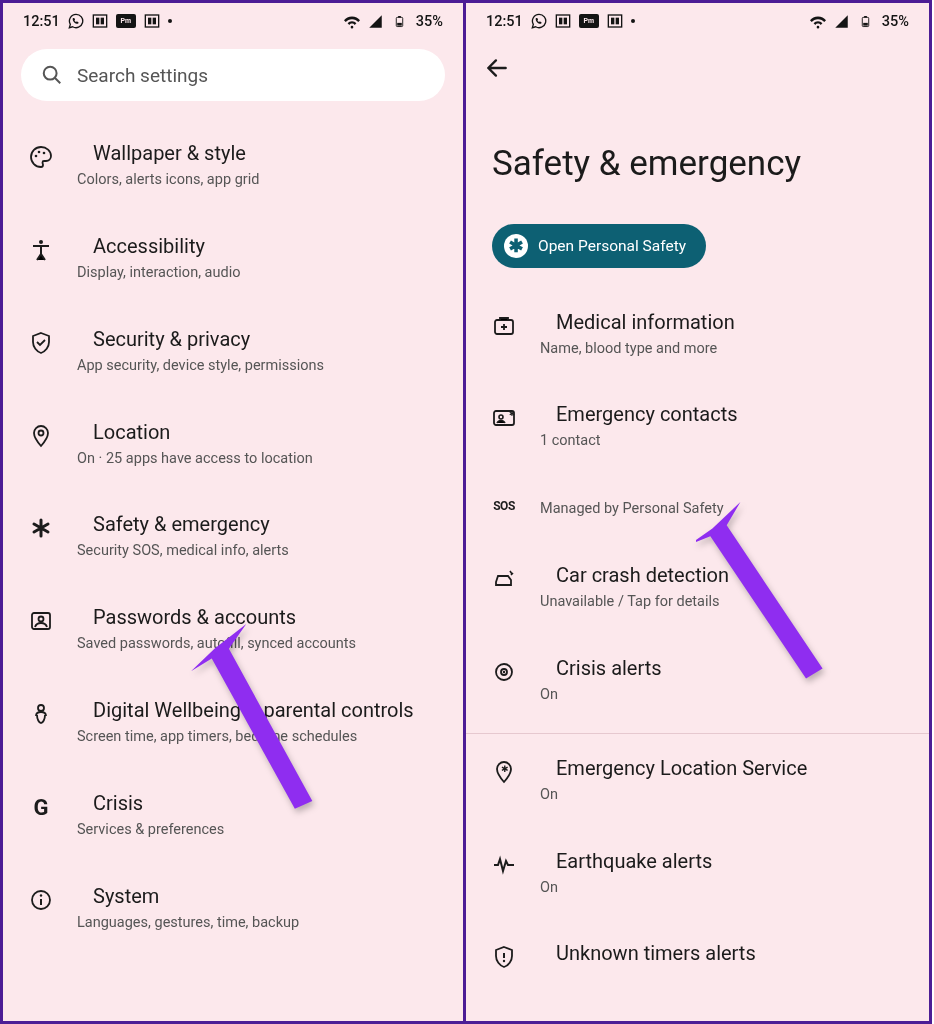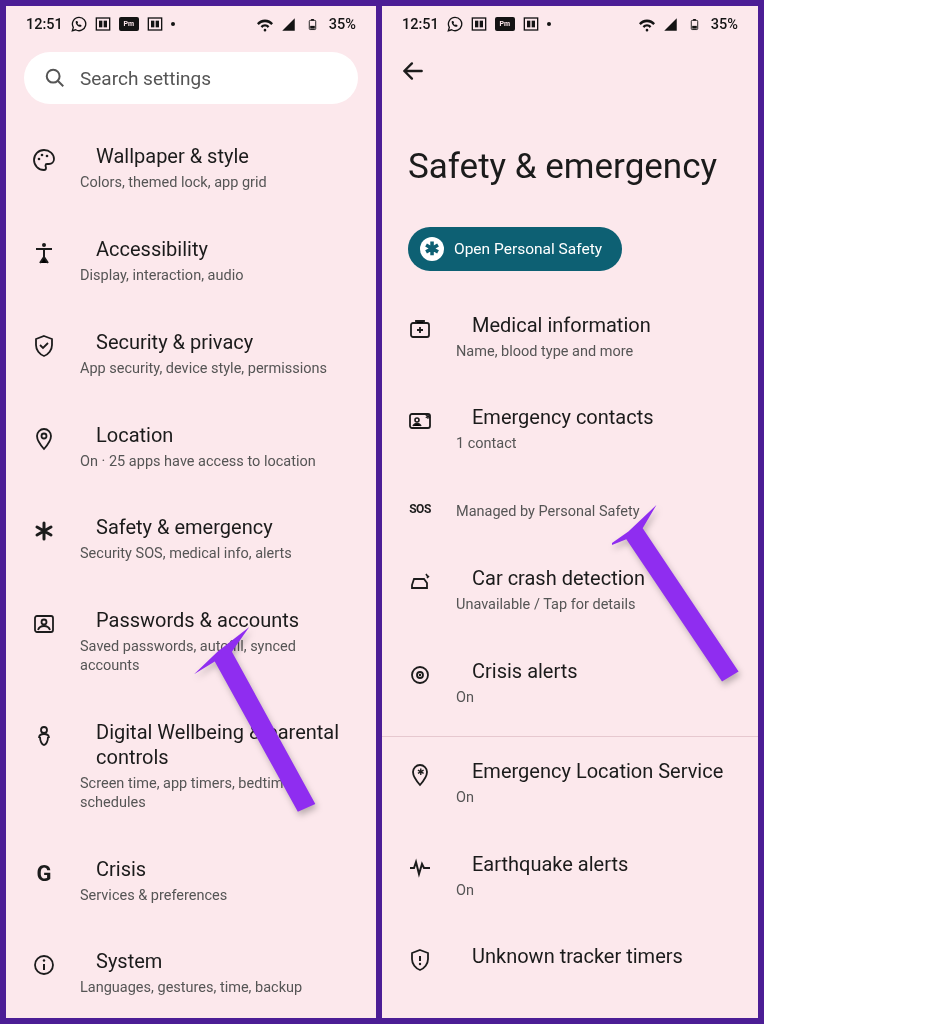--- a/index.html
+++ b/index.html
@@ -4,24 +4,24 @@
 <style>
 * { margin: 0; padding: 0; box-sizing: border-box; }
 body {
   font-family: -apple-system, 'Segoe UI', Roboto, sans-serif;
   background: #fff;
   width: 934px;
   height: 1024px;
   display: flex;
 }
 .phone {
-  width: 382px;
+  width: 466px;
   height: 1024px;
   background: #fce8ec;
-  border: 6px solid #4c1d95;
+  border: 3px solid #4c1d95;
   position: relative;
   overflow: hidden;
 }
 .phone + .phone { border-left: 0; }
 .statusbar {
   height: 36px;
   display: flex;
   justify-content: space-between;
   align-items: center;
   padding: 0 20px;
@@ -187,21 +187,21 @@
       <div class="setting-icon">
         <svg viewBox="0 0 24 24" width="24" height="24">
             <path fill="none" stroke="#1c1c1c" stroke-width="1.8" d="M12 2a10 10 0 1 0 0 20c1.5 0 2-1 2-2s-.5-1.5-.5-2.5.5-1.5 1.5-1.5h2a5 5 0 0 0 5-5c0-5-4.5-9-10-9z"></path>
             <circle cx="7" cy="11" r="1.3" fill="#1c1c1c"></circle>
             <circle cx="10" cy="7" r="1.3" fill="#1c1c1c"></circle>
             <circle cx="15" cy="8" r="1.3" fill="#1c1c1c"></circle>
           </svg>
       </div>
       <div class="setting-text">
         <div class="setting-title">Wallpaper &amp; style</div>
-        <div class="setting-sub">Colors, themed lock, app grid</div>
+        <div class="setting-sub">Colors, alerts icons, app grid</div>
       </div>
     </div>
 
     <div class="setting-row">
       <div class="setting-icon">
         <svg viewBox="0 0 24 24" width="24" height="24">
             <circle cx="12" cy="4" r="2" fill="#1c1c1c"></circle>
             <path stroke="#1c1c1c" stroke-width="2" d="M4 8h16M12 8v8m-4 6l4-6 4 6"></path>
           </svg>
       </div>
@@ -460,21 +460,21 @@
 
   <div class="setting-row">
     <div class="setting-icon">
       <svg viewBox="0 0 24 24" width="24" height="24">
           <path fill="none" stroke="#1c1c1c" stroke-width="1.8" d="M12 2l8 3v6c0 5-3.5 9.5-8 11-4.5-1.5-8-6-8-11V5l8-3z"></path>
           <line x1="12" y1="8" x2="12" y2="13" stroke="#1c1c1c" stroke-width="2"></line>
           <circle cx="12" cy="16" r="1.2" fill="#1c1c1c"></circle>
         </svg>
     </div>
     <div class="setting-text">
-      <div class="setting-title">Unknown tracker timers</div>
+      <div class="setting-title">Unknown timers alerts</div>
     </div>
   </div>
 
   
   <svg class="arrow right-arrow" viewBox="0 0 140 260">
     <path d="M34 50 L6 62 L30 58 L100 232 L120 225 L50 50 L70 28 Z" transform="rotate(-12 60 130)"></path>
   </svg>
 </div>
 
 </body></html>

